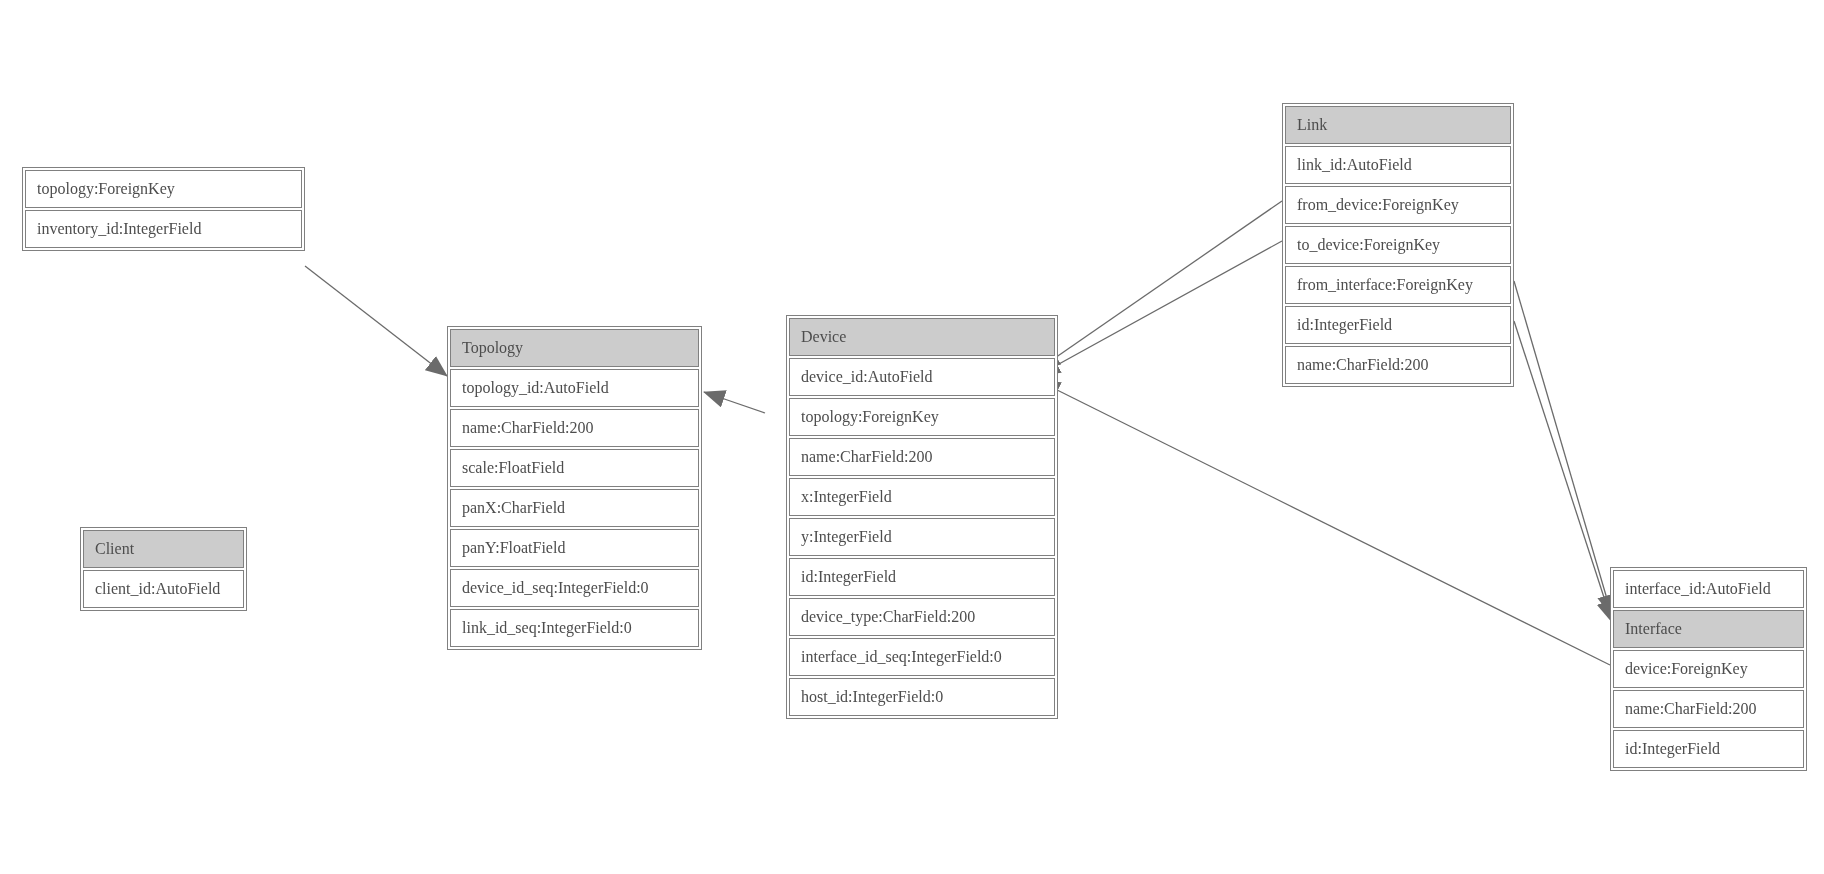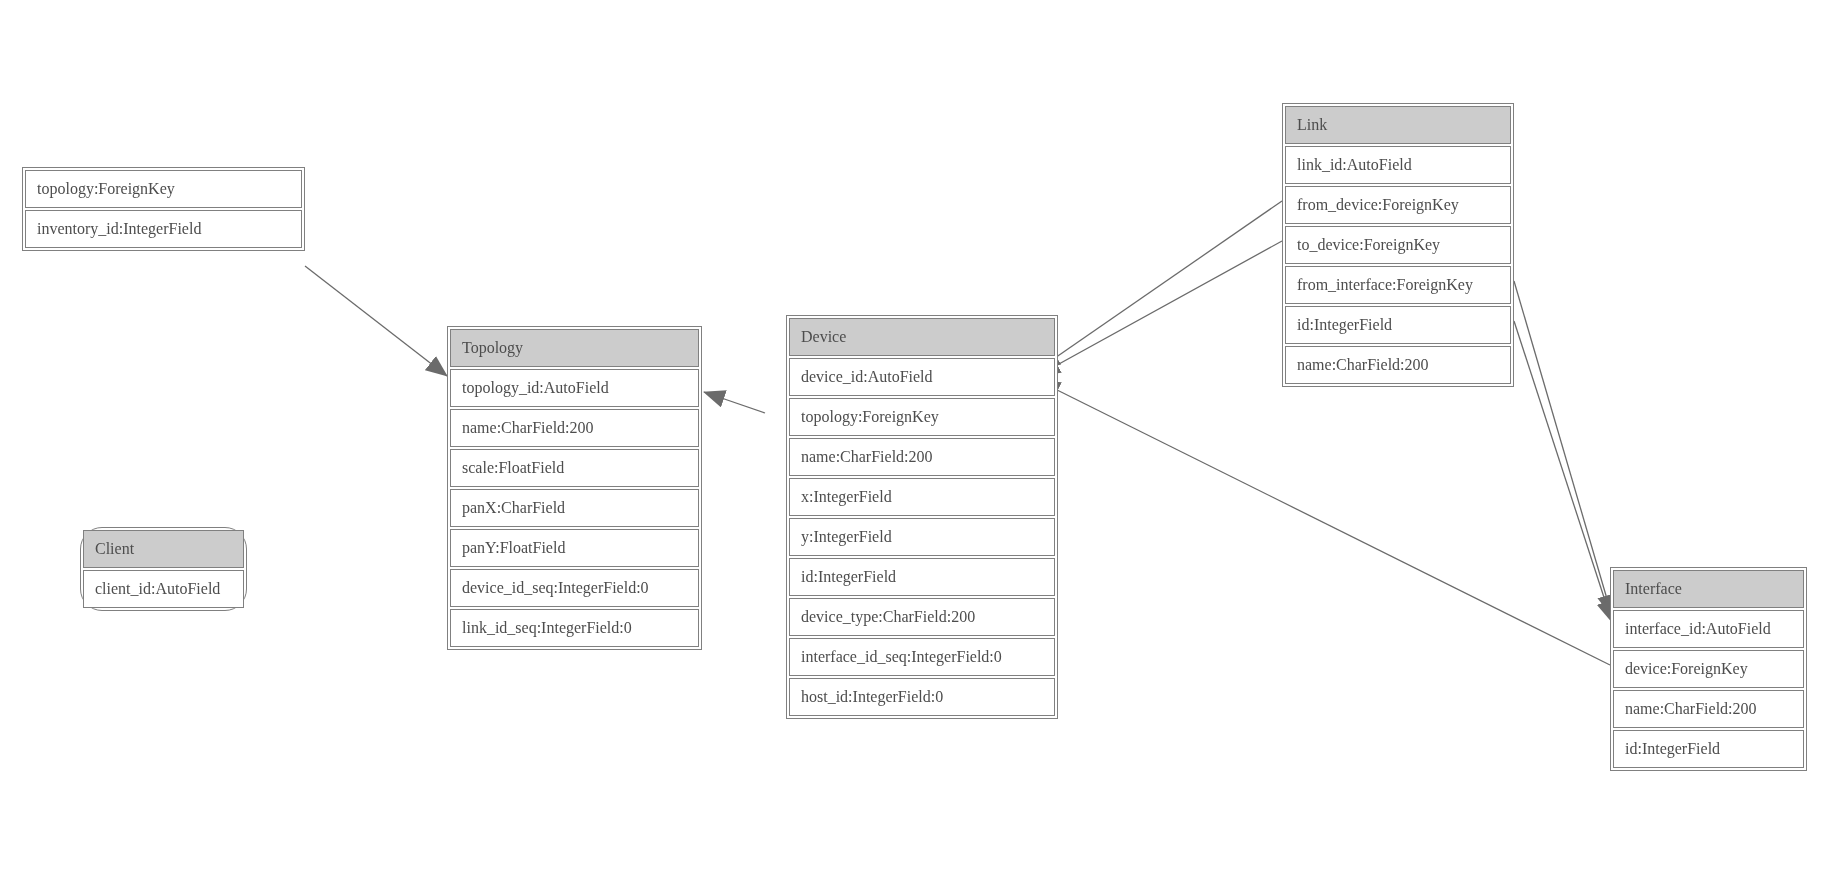--- a/index.html
+++ b/index.html
@@ -79,21 +79,21 @@
       <div class="entity" style="left: 447px; top: 326px; width: 255px;">
         <div class="cell header">Topology</div>
         <div class="cell">topology_id:AutoField</div>
         <div class="cell">name:CharField:200</div>
         <div class="cell">scale:FloatField</div>
         <div class="cell">panX:CharField</div>
         <div class="cell">panY:FloatField</div>
         <div class="cell">device_id_seq:IntegerField:0</div>
         <div class="cell">link_id_seq:IntegerField:0</div>
       </div>
-      <div class="entity" style="left: 80px; top: 527px; width: 167px; border-radius: 22px;">
+      <div class="entity" style="left: 80px; top: 527px; width: 167px;">
         <div class="cell header">Client</div>
         <div class="cell">client_id:AutoField</div>
       </div>
       <div class="entity" style="left: 765px; top: 315px; width: 272px; margin-left: 21px;">
         <div class="cell header">Device</div>
         <div class="cell">device_id:AutoField</div>
         <div class="cell">topology:ForeignKey</div>
         <div class="cell">name:CharField:200</div>
         <div class="cell">x:IntegerField</div>
         <div class="cell">y:IntegerField</div>
@@ -105,20 +105,20 @@
       <div class="entity" style="left: 1282px; top: 103px; width: 232px;">
         <div class="cell header">Link</div>
         <div class="cell">link_id:AutoField</div>
         <div class="cell">from_device:ForeignKey</div>
         <div class="cell">to_device:ForeignKey</div>
         <div class="cell">from_interface:ForeignKey</div>
         <div class="cell">id:IntegerField</div>
         <div class="cell">name:CharField:200</div>
       </div>
       <div class="entity" style="left: 1610px; top: 567px; width: 197px;">
+        <div class="cell">interface_id:AutoField</div>
         <div class="cell header">Interface</div>
-        <div class="cell">interface_id:AutoField</div>
         <div class="cell">device:ForeignKey</div>
         <div class="cell">name:CharField:200</div>
         <div class="cell">id:IntegerField</div>
       </div>
     </div>
 </div>
 
 </body></html>

